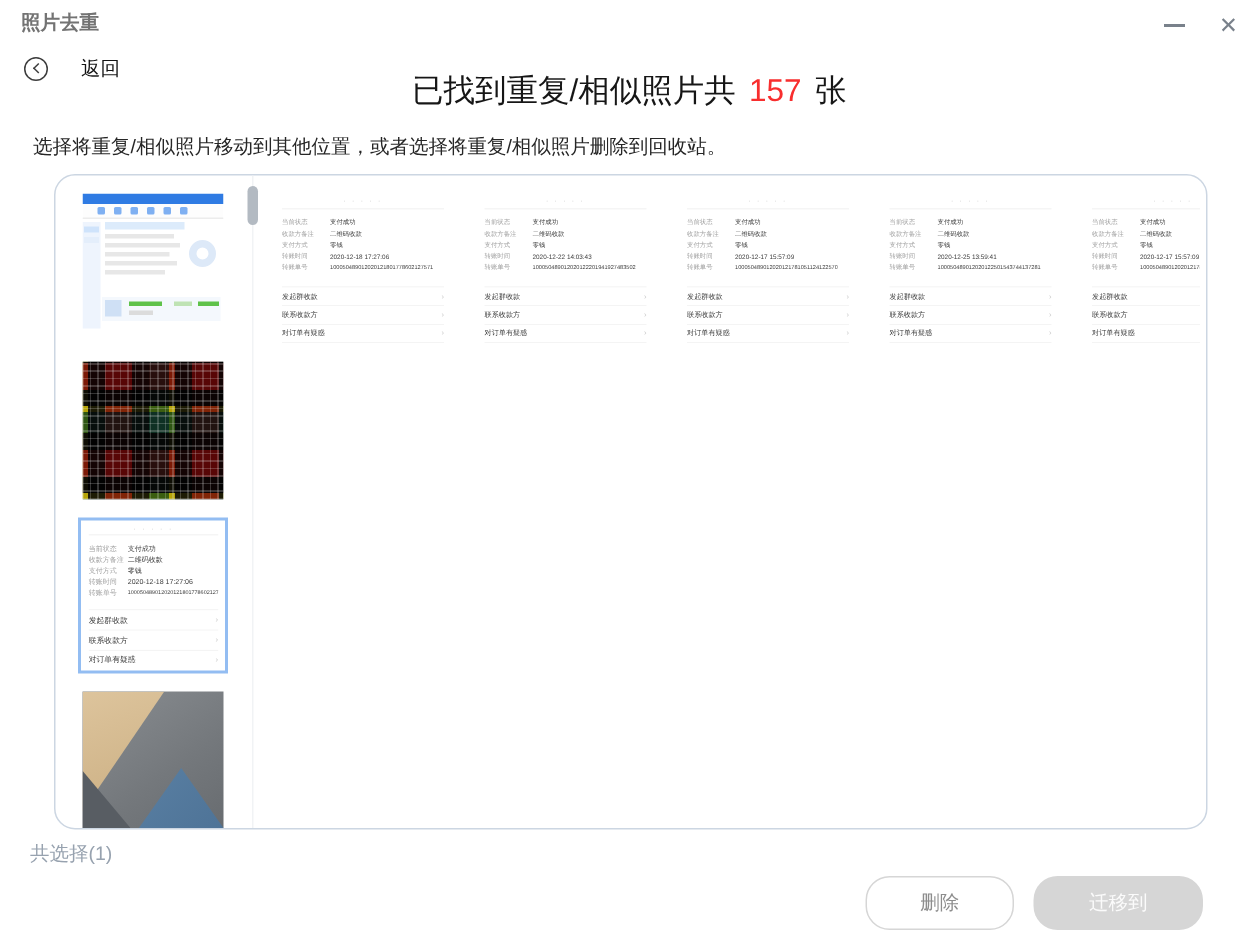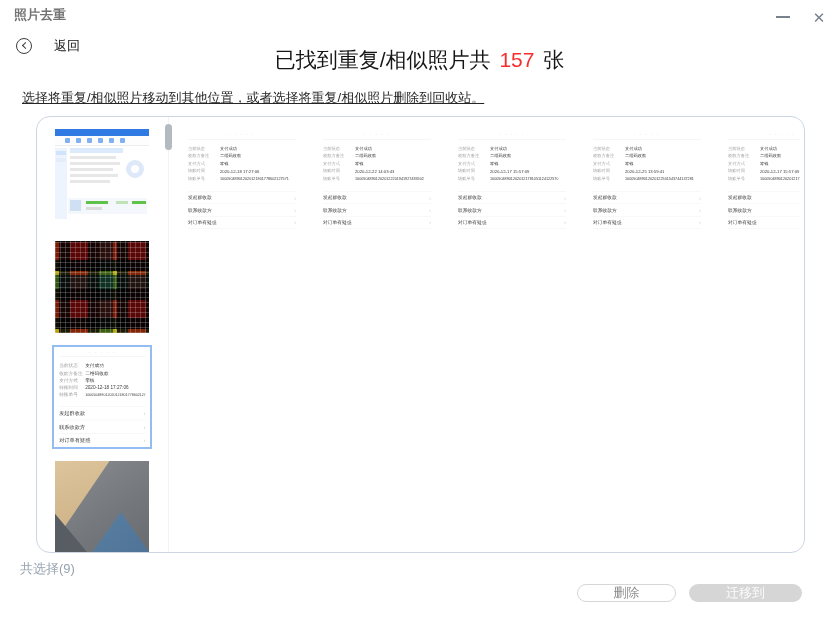--- a/index.html
+++ b/index.html
@@ -19,21 +19,21 @@
 
   
   .back-btn { position:absolute; left:16px; top:37px; display:flex; align-items:center; gap:22px; cursor:pointer; }
   .back-circle { width:16px; height:16px; border:1.5px solid #3d3d3d; border-radius:50%; position:relative; flex:none; }
   .back-chev { position:absolute; left:5.5px; top:4.3px; width:5px; height:5px; border-left:1.5px solid #3d3d3d; border-bottom:1.5px solid #3d3d3d; transform:rotate(45deg); }
   .back-label { font-size:13px; color:#141414; }
 
   
   .heading { position:absolute; left:0; right:0; top:46px; text-align:center; font-size:21px; color:#161616; }
   .heading .count { color:#f82e2e; padding:0 3px; }
-  .instruction { position:absolute; left:22px; top:89px; font-size:13px; color:#262626;text-decoration:underline; }
+  .instruction { position:absolute; left:22px; top:89px; font-size:13px; color:#262626; }
 
   
   .panel { position:absolute; left:36px; top:116px; width:769px; height:437px; background:#fff;
            border:1px solid #ccd6e2; border-radius:14px; overflow:hidden; }
 
   
   .rail { position:absolute; left:0; top:0; bottom:0; width:140px; }
   .rail-thumbtrack { position:absolute; left:131px; top:0; bottom:0; width:1px; background:#f1f3f5; }
   .rail-scrollthumb { position:absolute; left:128px; top:7px; width:7px; height:26px; background:#b3bac2; border-radius:4px; cursor:pointer; }
 
@@ -107,21 +107,21 @@
   .rc-scale--thumb .rc-head { height:16px; line-height:18px; }
   .rc-scale--thumb .rc-label { width:50px; font-size:9px; }
   .rc-scale--thumb .rc-value { font-size:9px; }
   .rc-scale--thumb .rc-row { height:14px; }
   .rc-scale--thumb .rc-row--serial .rc-value { font-size:7px; }
   .rc-scale--thumb .rc-gap { height:9px; }
   .rc-scale--thumb .rc-link { height:26px; font-size:10px; }
 
   
   .selection-text { position:absolute; left:20px; top:560px; font-size:13px; color:#97a2af; }
-  .btn { position:absolute; top:584px; height:18px; border-radius:16px; display:flex; align-items:center; justify-content:center; font-size:13px; cursor:pointer; }
+  .btn { position:absolute; top:584px; height:36px; border-radius:16px; display:flex; align-items:center; justify-content:center; font-size:13px; cursor:pointer; }
   .btn-delete { left:577px; width:99px; background:#fff; border:1px solid #d6d6d6; color:#8d8d8d; }
   .btn-migrate { left:689px; width:113px; background:#d6d6d6; color:#fbfbfb; }
 </style>
 </head>
 <body>
 
 <div class="win-title">照片去重</div>
 <div class="win-btn win-min">
   <span class="min-glyph"></span>
 </div>
@@ -460,15 +460,15 @@
               <div class="rc-link">
                 <span>对订单有疑惑</span>
               </div>
             </div>
   </div>
         </div>
       </div>
     </div>
 </div>
 
-<div class="selection-text">共选择(9)</div>
+<div class="selection-text">共选择(1)</div>
 <div class="btn btn-delete">删除</div>
 <div class="btn btn-migrate">迁移到</div>
 
 </body></html>

